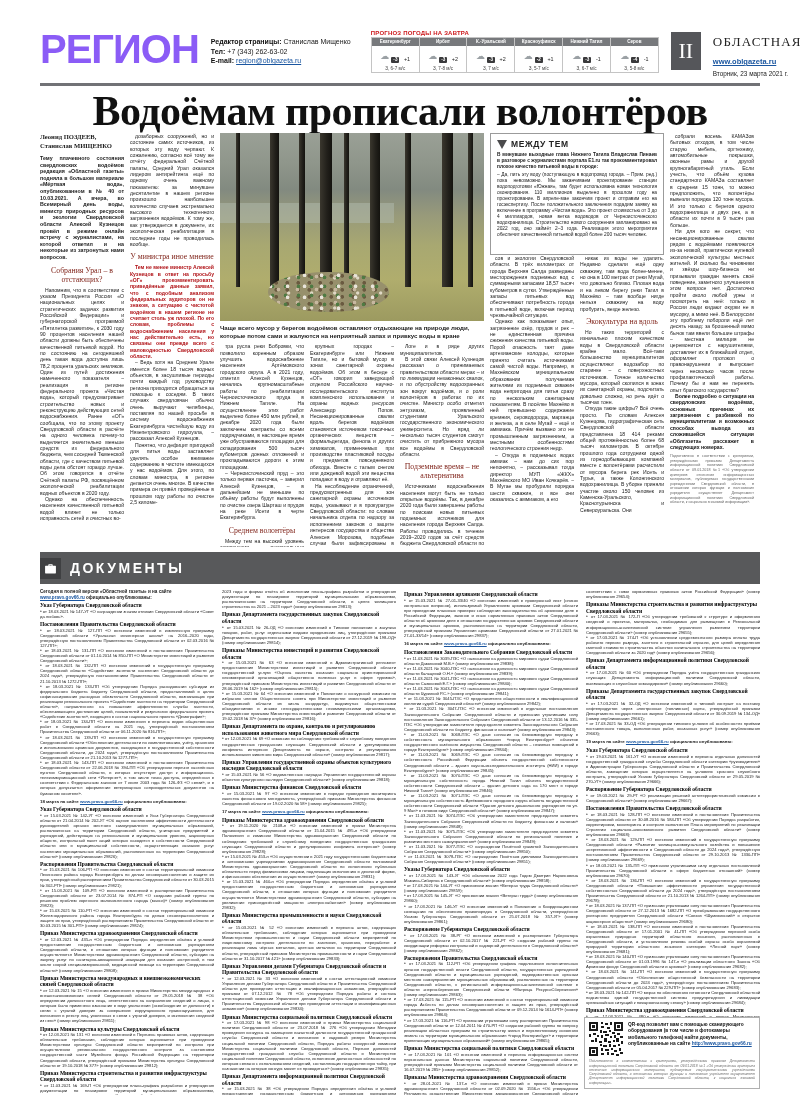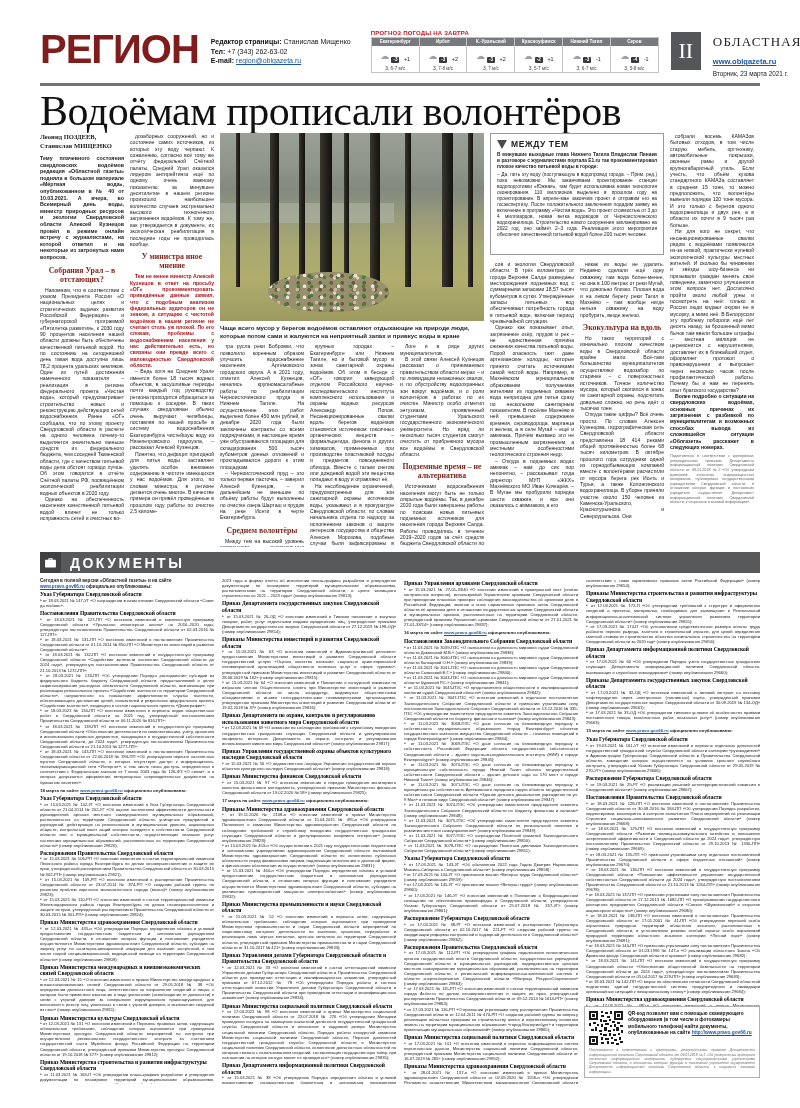--- a/index.html
+++ b/index.html
@@ -1,21 +1,21 @@
 <!DOCTYPE html>
 <html lang="ru"><head>
 <meta charset="utf-8">
 <style>
   * { margin:0; padding:0; box-sizing:border-box; }
   body { background:#e8e8e8; font-family:"Liberation Sans", sans-serif; color:#1a1a1a; }
   .page { width:800px; height:1108px; background:#fff; margin:0 auto; padding:24px 40px 0; overflow:hidden; position:relative; }
 
   
   .hdr { display:flex; align-items:flex-start; gap:12px; height:56px; }
-  .region-title { font-size:40px; line-height:50px; font-weight:bold; color:#7f1d1d; letter-spacing:-1px; flex:none; }
+  .region-title { font-size:40px; line-height:50px; font-weight:bold; color:#8b5cf6; letter-spacing:-1px; flex:none; }
   .editor { font-size:7px; line-height:9.5px; padding-top:13px; width:148px; flex:none; }
   .editor b { color:#111; }
   .lnk { color:#1a56a0; text-decoration:underline; cursor:pointer; }
   .weather { width:288px; flex:none; padding-top:6px; }
   .weather-title { color:#cc1619; font-weight:bold; font-size:6px; letter-spacing:.2px; margin-bottom:1px; }
   .w-grid { display:flex; border:1px solid #c4c4c4; border-right:none; }
   .w-city { width:48px; border-right:1px solid #c4c4c4; text-align:center; }
   .w-name { background:#77797c; color:#fff; font-size:4.6px; line-height:8px; font-weight:bold; white-space:nowrap; overflow:hidden; }
   .w-row { display:flex; justify-content:center; align-items:center; gap:2px; padding-top:1px; }
   .w-cloud { font-size:9px; color:#9aa0a4; line-height:10px; }
@@ -24,32 +24,32 @@
   .w-day { font-size:5.4px; line-height:6px; color:#222; }
   .w-wind { font-size:4.6px; line-height:7px; color:#444; }
   .pgnum { width:30px; height:38px; background:#55565a; color:#fff; font-family:"Liberation Serif", serif; font-size:22px; display:flex; align-items:center; justify-content:center; margin-top:8px; flex:none; }
   .mast { margin-left:auto; padding-top:10px; text-align:left; }
   .mast-name { font-family:"Liberation Serif", serif; font-size:13px; letter-spacing:1.2px; color:#222; white-space:nowrap; }
   .mast-site { display:inline-block; color:#1a56a0; font-size:7.5px; font-weight:bold; text-decoration:underline; margin-top:2px; }
   .mast-date { font-size:6.4px; margin-top:2px; color:#222; }
   .hdr-rule { border-top:3px solid #717276; margin:3px 0 3px; }
 
   
-  .headline { font-family:"Liberation Serif", serif; font-size:42px; line-height:44px; font-weight:normal; color:#111; letter-spacing:-.5px; }
+  .headline { font-family:"Liberation Serif", serif; font-size:42px; line-height:44px; font-weight:bold; color:#111; letter-spacing:-.5px;text-align:center; }
   .sub-line { font-family:"Liberation Serif", serif; font-weight:bold; font-size:12.5px; line-height:15px; margin:3px 0 6px; }
 
   
   .article { display:flex; gap:6px; height:414px; overflow:hidden; }
   .cols1, .cols2, .center-cols, .mid-cols { display:flex; gap:6px; }
   .acol { width:84px; flex:none; overflow:hidden; }
   .ab { margin:0; }
   .ab span { display:block; }
   .t-authors span { font-family:"Liberation Serif", serif; font-weight:bold; font-size:6.6px; line-height:8.5px; margin-bottom:5px; }
   .t-lead span { font-weight:bold; font-size:5.3px; line-height:6.6px; text-align:justify; margin-bottom:4px; }
-  .t-subhead span { font-family:"Liberation Serif", serif; font-weight:bold; font-size:7.8px; line-height:9px; color:#7d1f15; text-align:center; margin:5px 0 3px; }
+  .t-subhead span { font-family:"Liberation Serif", serif; font-weight:normal; font-size:7.8px; line-height:9px; color:#7d1f15; text-align:center; margin:5px 0 3px; }
   .t-para span { font-size:5.1px; line-height:6.35px; text-align:justify; text-indent:5px; }
   .t-emph span { font-size:5.1px; line-height:6.35px; text-align:justify; text-indent:5px; font-weight:bold; color:#b01116; }
   .t-bold span { font-size:5.1px; line-height:6.35px; text-align:justify; text-indent:5px; font-weight:bold; color:#111; }
   .t-fine span { font-size:3.7px; line-height:4.6px; color:#666; margin-top:4px; text-align:justify; }
 
   .center { width:264px; flex:none; }
   .photo { height:188px; position:relative; overflow:hidden;
     background:linear-gradient(180deg,#9aa096 0%,#8f968b 16%,#828a80 30%,#989a7a 44%,#a8a871 60%,#b0ad6d 78%,#9c9a60 100%); }
   .river { position:absolute; left:0; right:34%; top:37%; height:11%; background:#aeb8ab; opacity:.55; }
   .trunk { position:absolute; top:-4px; bottom:18%; background:linear-gradient(90deg,#3a372e,#211f1a 60%,#14130f); }
@@ -58,28 +58,28 @@
     background-image:
       radial-gradient(circle at 15% 30%, #e8e4da 0 1.5px, transparent 2.2px),
       radial-gradient(circle at 35% 60%, #4f7a43 0 1.5px, transparent 2.2px),
       radial-gradient(circle at 55% 35%, #c7b8a0 0 1.5px, transparent 2.2px),
       radial-gradient(circle at 75% 55%, #6a5a40 0 1.5px, transparent 2.2px),
       radial-gradient(circle at 90% 40%, #dfd8c5 0 1.2px, transparent 2px);
     background-size:17px 11px, 13px 9px, 19px 13px, 11px 7px, 23px 15px; }
   .caption { font-weight:bold; font-size:6.1px; line-height:7.6px; color:#222; margin:3px 0 4px; }
 
   .midright { width:174px; flex:none; }
-  .sidebar-box { border:1px solid #9b9b9b; padding:5px 6px 4px; height:122px; overflow:hidden; margin-bottom:6px; }
+  .sidebar-box { border:1px solid #9b9b9b; padding:5px 6px 4px; height:122px; overflow:hidden; }
   .sb-title { display:flex; align-items:center; gap:4px; font-weight:bold; font-size:8.5px; letter-spacing:.6px; color:#222; margin-bottom:3px; }
   .sb-icon { width:0; height:0; border-left:5px solid transparent; border-right:5px solid transparent; border-top:9px solid #4a4a4c; flex:none; }
   .sb-lead { font-weight:bold; font-size:4.8px; line-height:6px; text-align:justify; margin-bottom:2px; }
   .sb-body { font-size:4.8px; line-height:6px; text-align:justify; color:#222; }
 
   
-  .docs-bar { height:21px; background:#58595b; display:flex; align-items:center; gap:9px; margin:5px 0 5px; }
+  .docs-bar { height:32px; background:#58595b; display:flex; align-items:center; gap:9px; margin:5px 0 5px; }
   .docs-bar-icon { width:21px; height:21px; background:#3f4042; display:flex; align-items:center; justify-content:center; flex:none; }
   .docs-bar-label { color:#fff; font-weight:bold; font-size:14px; letter-spacing:2.5px; }
   .docs-grid { display:flex; gap:8px; height:506px; overflow:hidden; position:relative; }
   .doc-col { width:174px; flex:none; overflow:hidden; }
   .doc-item { font-size:4.15px; line-height:5.1px; text-align:justify; color:#1c1c1c; }
   .doc-item.t-heading { font-family:"Liberation Serif", serif; font-weight:bold; font-size:5.5px; line-height:6.6px; margin-top:2px; text-align:left; color:#000; }
   .doc-item.t-entry .di-text::before { content:"\25CF\00a0"; font-size:3px; vertical-align:1px; }
   .doc-item.t-dateline { font-weight:bold; font-size:4.4px; line-height:5.6px; margin:3px 0 1px; text-align:left; }
   .doc-item.t-intro { font-weight:bold; font-size:4.6px; line-height:5.6px; margin-bottom:2px; text-align:left; }
   .di-url { color:#1a56a0; text-decoration:underline; font-weight:bold; }

